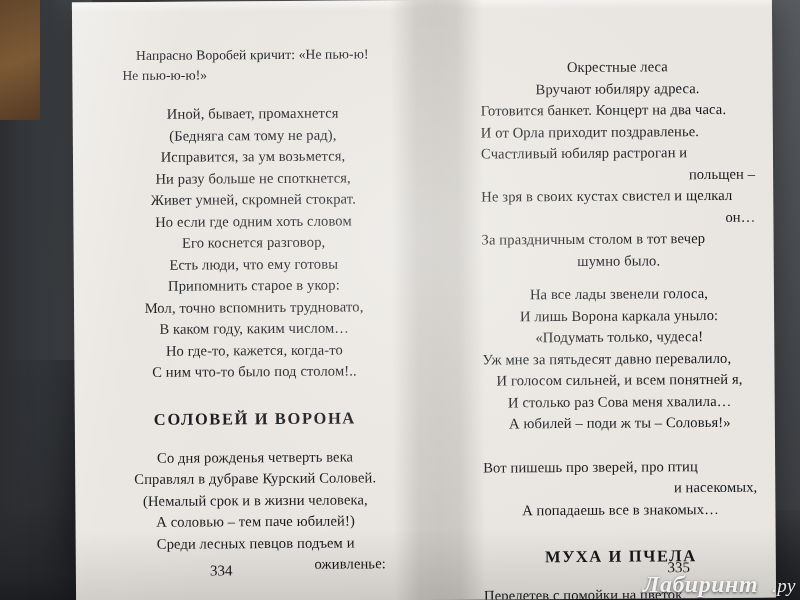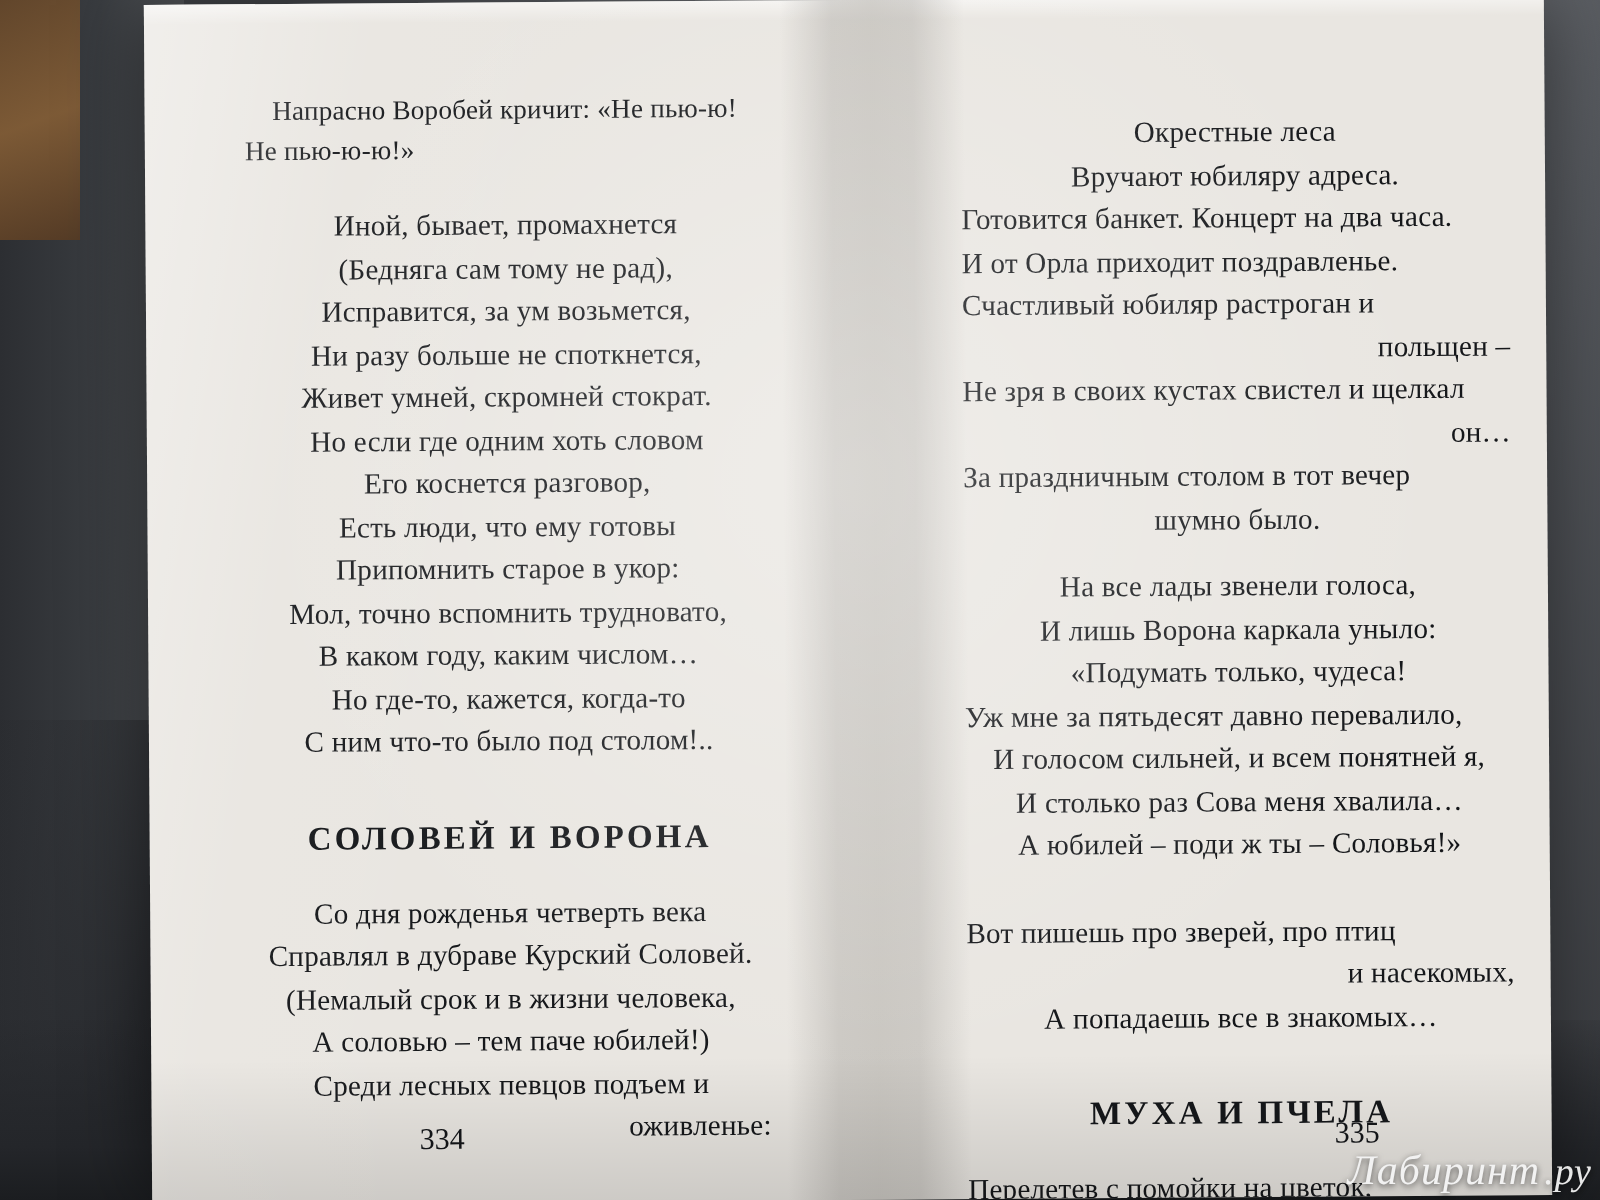--- a/index.html
+++ b/index.html
@@ -144,28 +144,28 @@
     right: 4px;
     bottom: 2px;
     display: flex;
     align-items: baseline;
     font-family: "Liberation Serif", serif;
     color: #f2f2f2;
     text-shadow: 0 1px 3px rgba(0,0,0,.65);
     letter-spacing: .5px;
   }
   .watermark .wm-big {
-    font-size: 21px;
+    font-size: 24px;
     font-style: italic;
-    font-weight: normal;
+    font-weight: bold;
   }
   .watermark .wm-small {
     font-size: 19px;
     font-style: italic;
-    margin-left: 2px;
+    margin-left: 14px;
     opacity: .95;
   }
 
   
   .left-block { padding: 44px 26px 0 34px; }
   .right-block { padding: 58px 10px 0 16px; }
 
   
   .edge-top {
     position: absolute; left: 0; top: 0; width: 100%; height: 10px;

